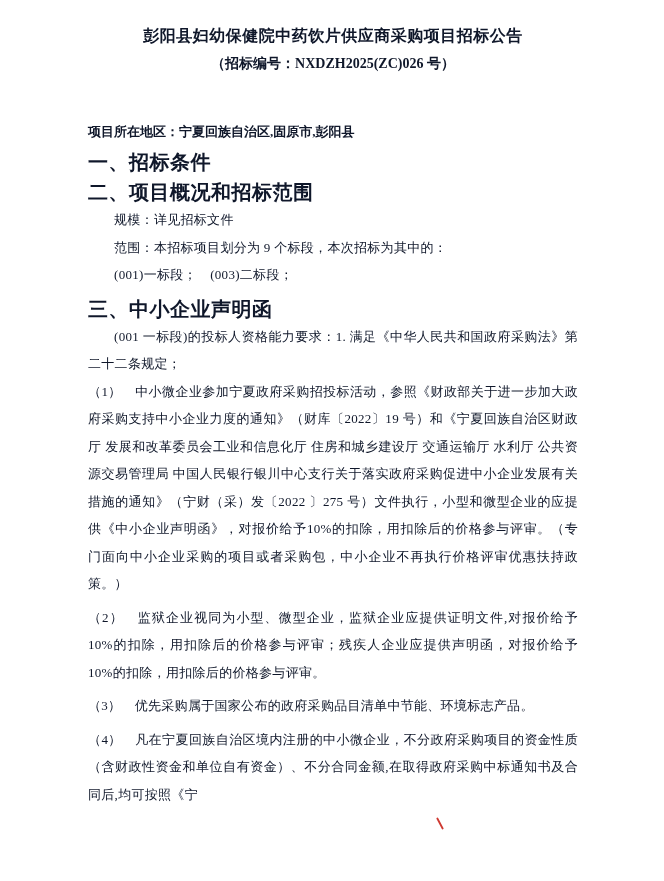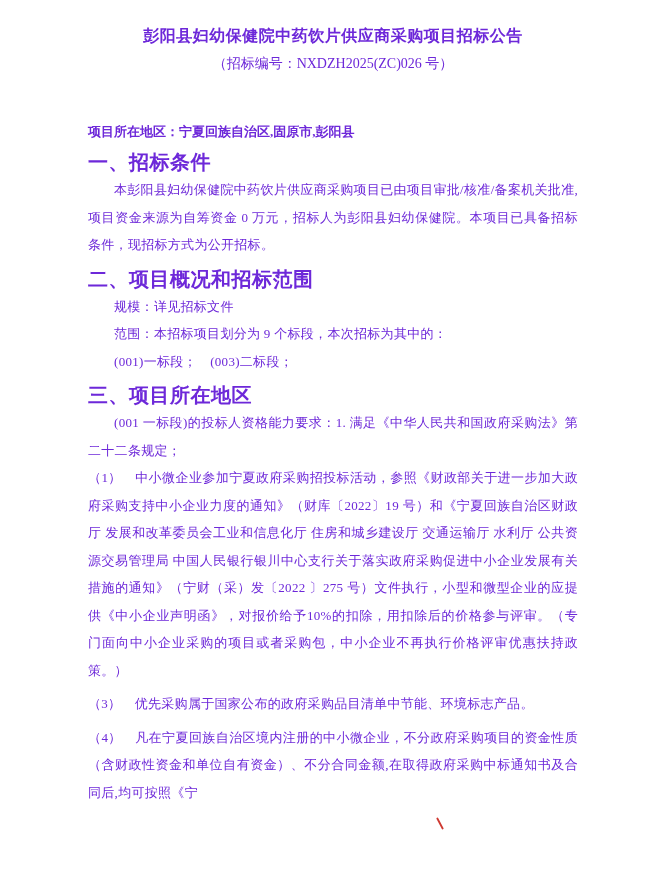--- a/index.html
+++ b/index.html
@@ -23,21 +23,21 @@
     font-size: 16px;
     line-height: 20px;
     font-weight: bold;
     text-align: center;
     letter-spacing: 0.5px;
   }
   .subtitle {
     margin: 8px 0 0 0;
     font-size: 14px;
     line-height: 20px;
-    font-weight: normal;
+    font-weight: bold;
     text-align: center;
   }
   .location {
     margin: 50px 0 0 0;
     font-size: 13px;
     line-height: 16px;
     font-weight: bold;
   }
   .sec-heading {
     margin: 10px 0 4px 0;
@@ -68,31 +68,31 @@
     top: 817px;
     width: 2px;
     height: 13px;
     border-radius: 1px;
     transform: rotate(-28deg);
   }
 </style>
 </head>
 <body>
 
-<div class="page" style="background: rgb(255, 255, 255); color: #6d28d9;">
+<div class="page" style="background: rgb(255, 255, 255); color: #0f172a;">
   <h1 class="title">彭阳县妇幼保健院中药饮片供应商采购项目招标公告</h1>
   <h2 class="subtitle">（招标编号：NXDZH2025(ZC)026 号）</h2>
   <p class="location">项目所在地区：宁夏回族自治区,固原市,彭阳县</p>
   <div id="doc-body">
       <div class="sec-heading first">一、招标条件</div>
-      <p class="para indent">本彭阳县妇幼保健院中药饮片供应商采购项目已由项目审批/核准/备案机关批准,项目资金来源为自筹资金 0 万元，招标人为彭阳县妇幼保健院。本项目已具备招标条件，现招标方式为公开招标。</p>
       <div class="sec-heading">二、项目概况和招标范围</div>
       <p class="para indent">规模：详见招标文件</p>
       <p class="para indent">范围：本招标项目划分为 9 个标段，本次招标为其中的：</p>
       <p class="para indent">(001)一标段；　(003)二标段；</p>
-      <div class="sec-heading">三、项目所在地区</div>
+      <div class="sec-heading">三、中小企业声明函</div>
       <p class="para indent">(001 一标段)的投标人资格能力要求：1. 满足《中华人民共和国政府采购法》第二十二条规定；</p>
       <p class="para">（1）　中小微企业参加宁夏政府采购招投标活动，参照《财政部关于进一步加大政府采购支持中小企业力度的通知》（财库〔2022〕19 号）和《宁夏回族自治区财政厅 发展和改革委员会工业和信息化厅 住房和城乡建设厅 交通运输厅 水利厅 公共资源交易管理局 中国人民银行银川中心支行关于落实政府采购促进中小企业发展有关措施的通知》（宁财（采）发〔2022 〕275 号）文件执行，小型和微型企业的应提供《中小企业声明函》，对报价给予10%的扣除，用扣除后的价格参与评审。（专门面向中小企业采购的项目或者采购包，中小企业不再执行价格评审优惠扶持政策。）</p>
+      <p class="para gap">（2）　监狱企业视同为小型、微型企业，监狱企业应提供证明文件,对报价给予 10%的扣除，用扣除后的价格参与评审；残疾人企业应提供声明函，对报价给予 10%的扣除，用扣除后的价格参与评审。</p>
       <p class="para gap">（3）　优先采购属于国家公布的政府采购品目清单中节能、环境标志产品。</p>
       <p class="para gap">（4）　凡在宁夏回族自治区境内注册的中小微企业，不分政府采购项目的资金性质（含财政性资金和单位自有资金）、不分合同金额,在取得政府采购中标通知书及合同后,均可按照《宁</p>
     </div>
   <div class="red-mark" style="background: rgb(207, 58, 50);"></div>
 </div>
 
 </body></html>

